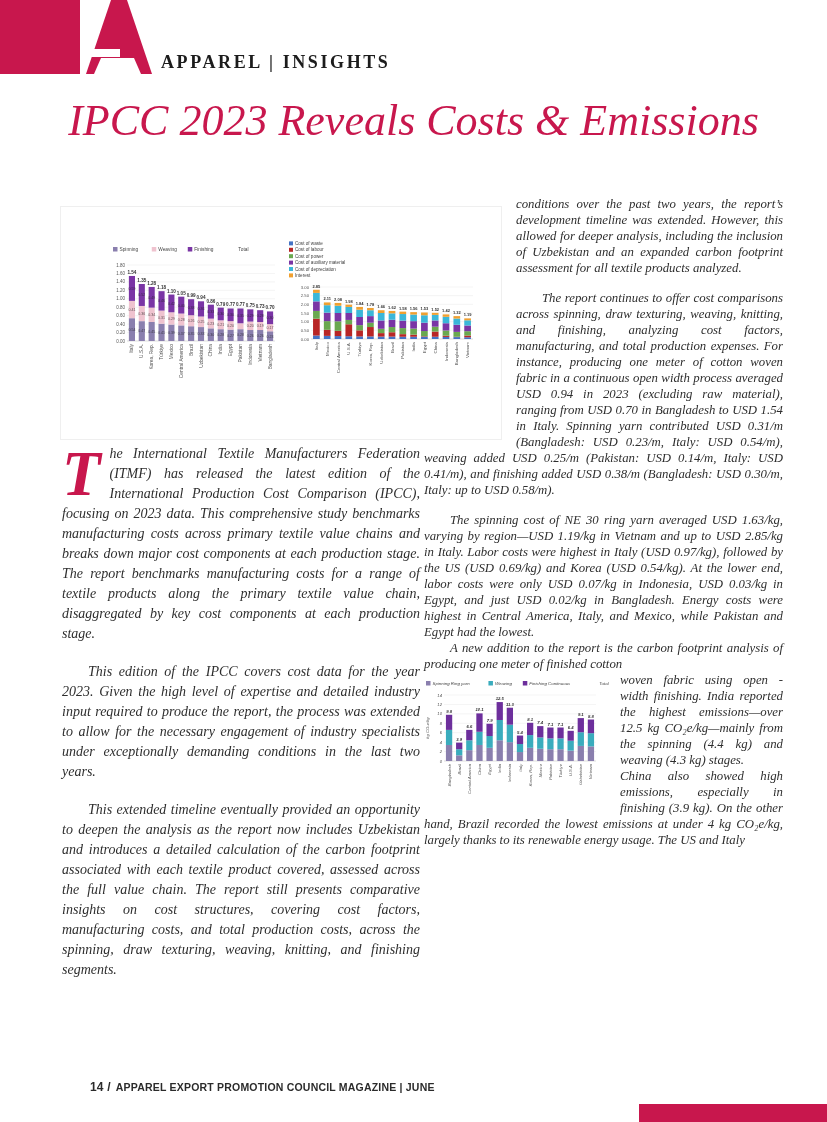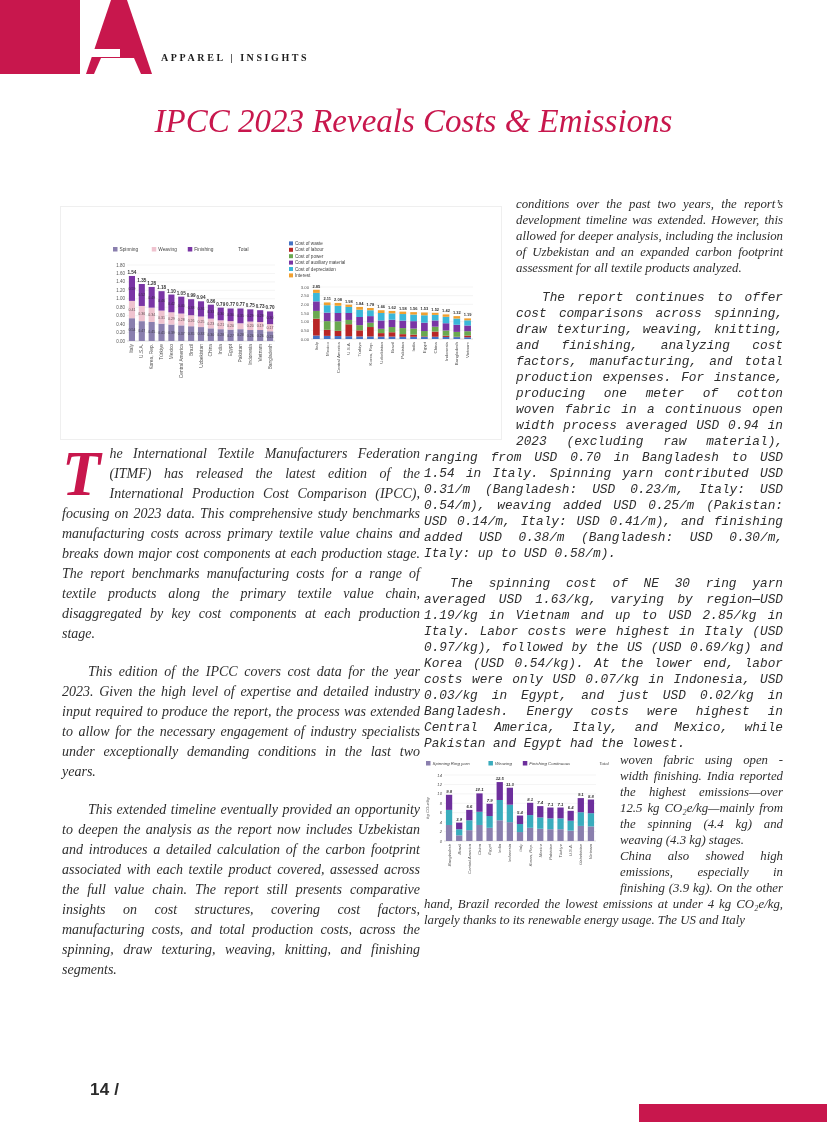--- a/index.html
+++ b/index.html
@@ -1,49 +1,49 @@
 <!DOCTYPE html>
 <html><head>
 <meta charset="utf-8">
 <style>
   html,body{margin:0;padding:0;background:#fff;}
   .page{position:relative;width:827px;height:1122px;background:#fff;overflow:hidden;
         font-family:"Liberation Serif",serif;}
   
   .logo{position:absolute;left:0;top:0;}
-  .masthead{position:absolute;left:161px;top:52px;font-size:10px;letter-spacing:2.6px;
+  .masthead{position:absolute;left:161px;top:52px;font-size:18px;letter-spacing:2.6px;
             color:#1c1c1c;font-weight:600;}
   
   .title{position:absolute;left:0;top:101px;width:100%;text-align:center;
-         font-style:italic;font-size:33px;line-height:40px;}
+         font-style:italic;font-size:44px;line-height:40px;}
   .title .l1{color:var(--accent);}
   .title .l2{color:var(--brown);}
   
   .charts-top{position:absolute;left:60px;top:206px;width:440px;height:232px;
               background:#fff;border:1px solid #efefef;}
   .charts-top svg{position:absolute;top:0;}
   #chart1{left:0;}
   #chart2{left:220px;}
   
   .col{position:absolute;font-style:italic;text-align:justify;color:#2e2e2e;}
   .col p{margin:0;}
   .col-left{left:62px;top:444px;width:358px;font-size:14px;line-height:20px;}
   .col-right{left:424px;top:196px;width:359px;font-size:12.8px;line-height:16px;}
   .gap{margin-top:18px !important;}
-  .sgap{margin-top:14px !important;font-family:Liberation Mono, monospace;}
+  .sgap{margin-top:14px !important;}
   .indent{text-indent:26px;}
   .dropcap{float:left;font-size:63px;line-height:50px;color:var(--accent);
            font-weight:bold;font-style:italic;margin:5px 9px 0 0;}
   .spacer{float:left;width:92px;height:252px;}
   .chart3-wrap{float:left;width:188px;height:138px;margin:3px 8px 2px 0;background:#fff;}
   
   .footer{position:absolute;left:90px;top:1080px;font-family:"Liberation Sans",sans-serif;
           font-weight:bold;color:#2b2b2b;font-size:10.5px;letter-spacing:0.2px;
           display:flex;align-items:baseline;gap:5px;}
-  .footer .num{font-size:17px;}
+  .footer .num{font-size:12px;}
   .corner-bar{position:absolute;right:0;top:1104px;width:188px;height:18px;background:var(--accent);}
   svg text{font-family:"Liberation Sans",sans-serif;}
 </style>
 </head>
 <body>
 
 <div class="page" style="--accent: #c8174d; --brown: #8d5c1e;">
 
   <svg class="logo" width="160" height="78" viewBox="0 0 160 78">
     <rect x="0" y="0" width="80" height="74" fill="#c8174d"></rect>
@@ -360,20 +360,21 @@
     <p><span class="dropcap">T</span><span>he International Textile Manufacturers Federation (ITMF) has released the latest edition of the International Production Cost Comparison (IPCC), focusing on 2023 data. This comprehensive study benchmarks manufacturing costs across primary textile value chains and breaks down major cost components at each production stage. The report benchmarks manufacturing costs for a range of textile products along the primary textile value chain, disaggregated by key cost components at each production stage.</span></p>
     <p class="gap indent">This edition of the IPCC covers cost data for the year 2023. Given the high level of expertise and detailed industry input required to produce the report, the process was extended to allow for the necessary engagement of industry specialists under exceptionally demanding conditions in the last two years.</p>
     <p class="gap indent">This extended timeline eventually provided an opportunity to deepen the analysis as the report now includes Uzbekistan and introduces a detailed calculation of the carbon footprint associated with each textile product covered, assessed across the full value chain. The report still presents comparative insights on cost structures, covering cost factors, manufacturing costs, and total production costs, across the spinning, draw texturing, weaving, knitting, and finishing segments.</p>
   </div>
 
   <div class="col col-right">
     <div class="spacer"></div>
     <p>conditions over the past two years, the report’s development timeline was extended. However, this allowed for deeper analysis, including the inclusion of Uzbekistan and an expanded carbon footprint assessment for all textile products analyzed.</p>
     <p class="sgap indent">The report continues to offer cost comparisons across spinning, draw texturing, weaving, knitting, and finishing, analyzing cost factors, manufacturing, and total production expenses. For instance, producing one meter of cotton woven fabric in a continuous open width process averaged USD 0.94 in 2023 (excluding raw material), ranging from USD 0.70 in Bangladesh to USD 1.54 in Italy. Spinning yarn contributed USD 0.31/m (Bangladesh: USD 0.23/m, Italy: USD 0.54/m), weaving added USD 0.25/m (Pakistan: USD 0.14/m, Italy: USD 0.41/m), and finishing added USD 0.38/m (Bangladesh: USD 0.30/m, Italy: up to USD 0.58/m).</p>
     <p class="sgap indent">The spinning cost of NE 30 ring yarn averaged USD 1.63/kg, varying by region—USD 1.19/kg in Vietnam and up to USD 2.85/kg in Italy. Labor costs were highest in Italy (USD 0.97/kg), followed by the US (USD 0.69/kg) and Korea (USD 0.54/kg). At the lower end, labor costs were only USD 0.07/kg in Indonesia, USD 0.03/kg in Egypt, and just USD 0.02/kg in Bangladesh. Energy costs were highest in Central America, Italy, and Mexico, while Pakistan and Egypt had the lowest.</p>
+    <p class="indent">A new addition to the report is the carbon footprint analysis of producing one meter of finished cotton</p>
     <div class="chart3-wrap">
       <svg id="chart3" width="188" height="138" viewBox="0 0 188 138">
           <line x1="20" y1="86" x2="172" y2="86" stroke="#bbbbbb" stroke-width="0.5"></line>
           <text x="18" y="87.6" text-anchor="end" font-size="4.2" fill="#555">0</text>
           <line x1="20" y1="76.57142857142857" x2="172" y2="76.57142857142857" stroke="#e9e9e9" stroke-width="0.5"></line>
           <text x="18" y="78.17142857142856" text-anchor="end" font-size="4.2" fill="#555">2</text>
           <line x1="20" y1="67.14285714285714" x2="172" y2="67.14285714285714" stroke="#e9e9e9" stroke-width="0.5"></line>
           <text x="18" y="68.74285714285713" text-anchor="end" font-size="4.2" fill="#555">4</text>
           <line x1="20" y1="57.714285714285715" x2="172" y2="57.714285714285715" stroke="#e9e9e9" stroke-width="0.5"></line>
           <text x="18" y="59.31428571428572" text-anchor="end" font-size="4.2" fill="#555">6</text>
@@ -469,16 +470,17 @@
           <text x="105.30000000000001" y="10" font-size="4.4" fill="#444">Finishing Continuous</text>
           <text x="175.34" y="10" font-size="4.4" fill="#444">Total</text>
         </svg>
     </div>
     <p>woven fabric using open - width finishing. India reported the highest emissions—over 12.5 kg CO₂e/kg—mainly from the spinning (4.4 kg) and weaving (4.3 kg) stages.</p>
     <p>China also showed high emissions, especially in finishing (3.9 kg). On the other hand, Brazil recorded the lowest emissions at under 4 kg CO₂e/kg, largely thanks to its renewable energy usage. The US and Italy</p>
   </div>
 
   <div class="footer">
     <span class="num">14 /</span>
+    <span>APPAREL EXPORT PROMOTION COUNCIL MAGAZINE | JUNE</span>
   </div>
   <div class="corner-bar"></div>
 
 </div>
 
 </body></html>

